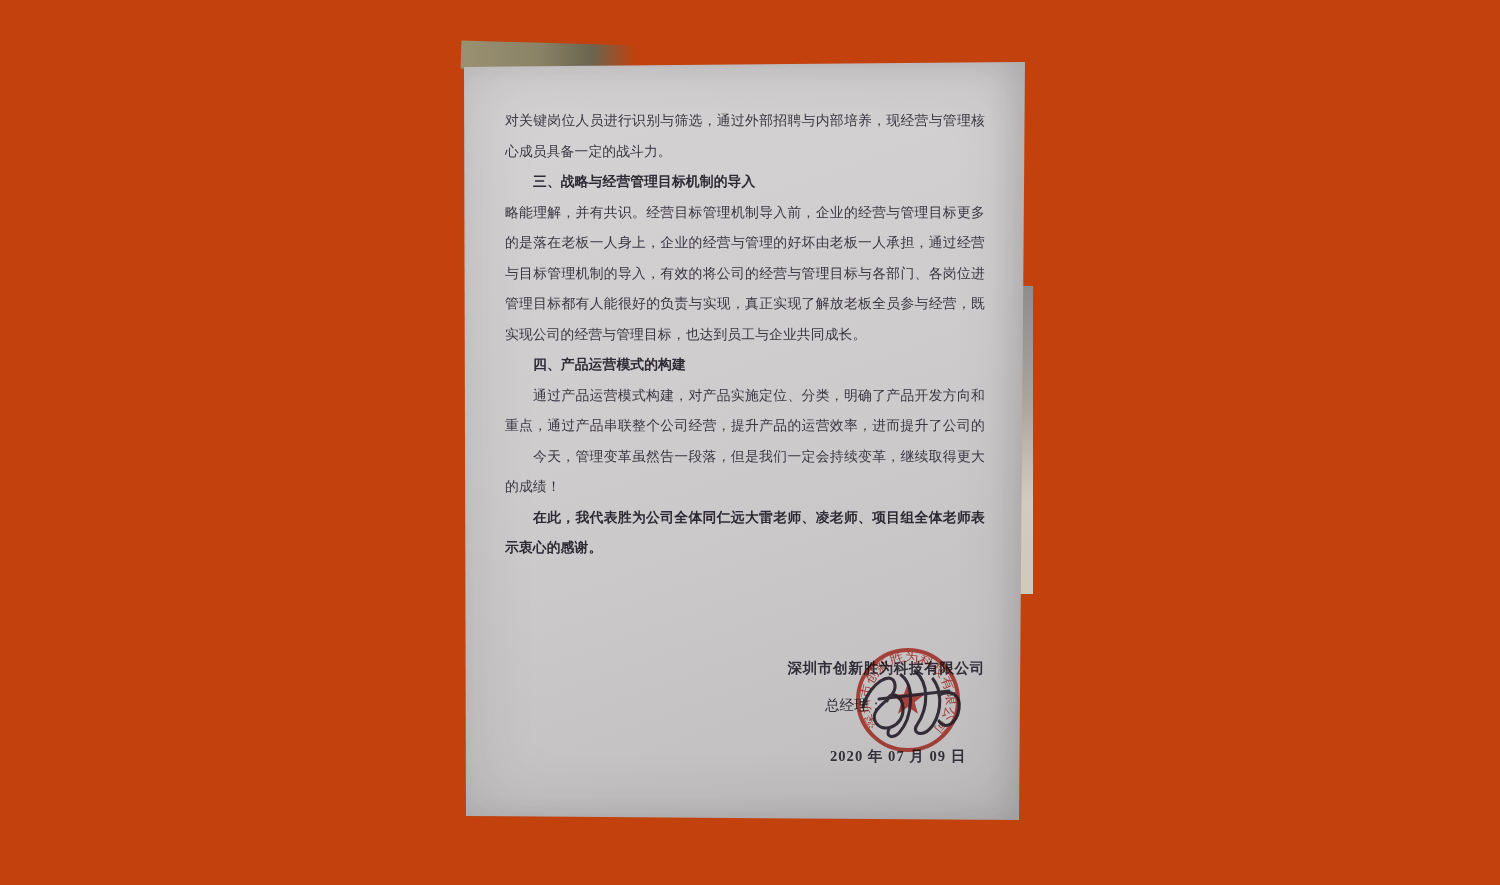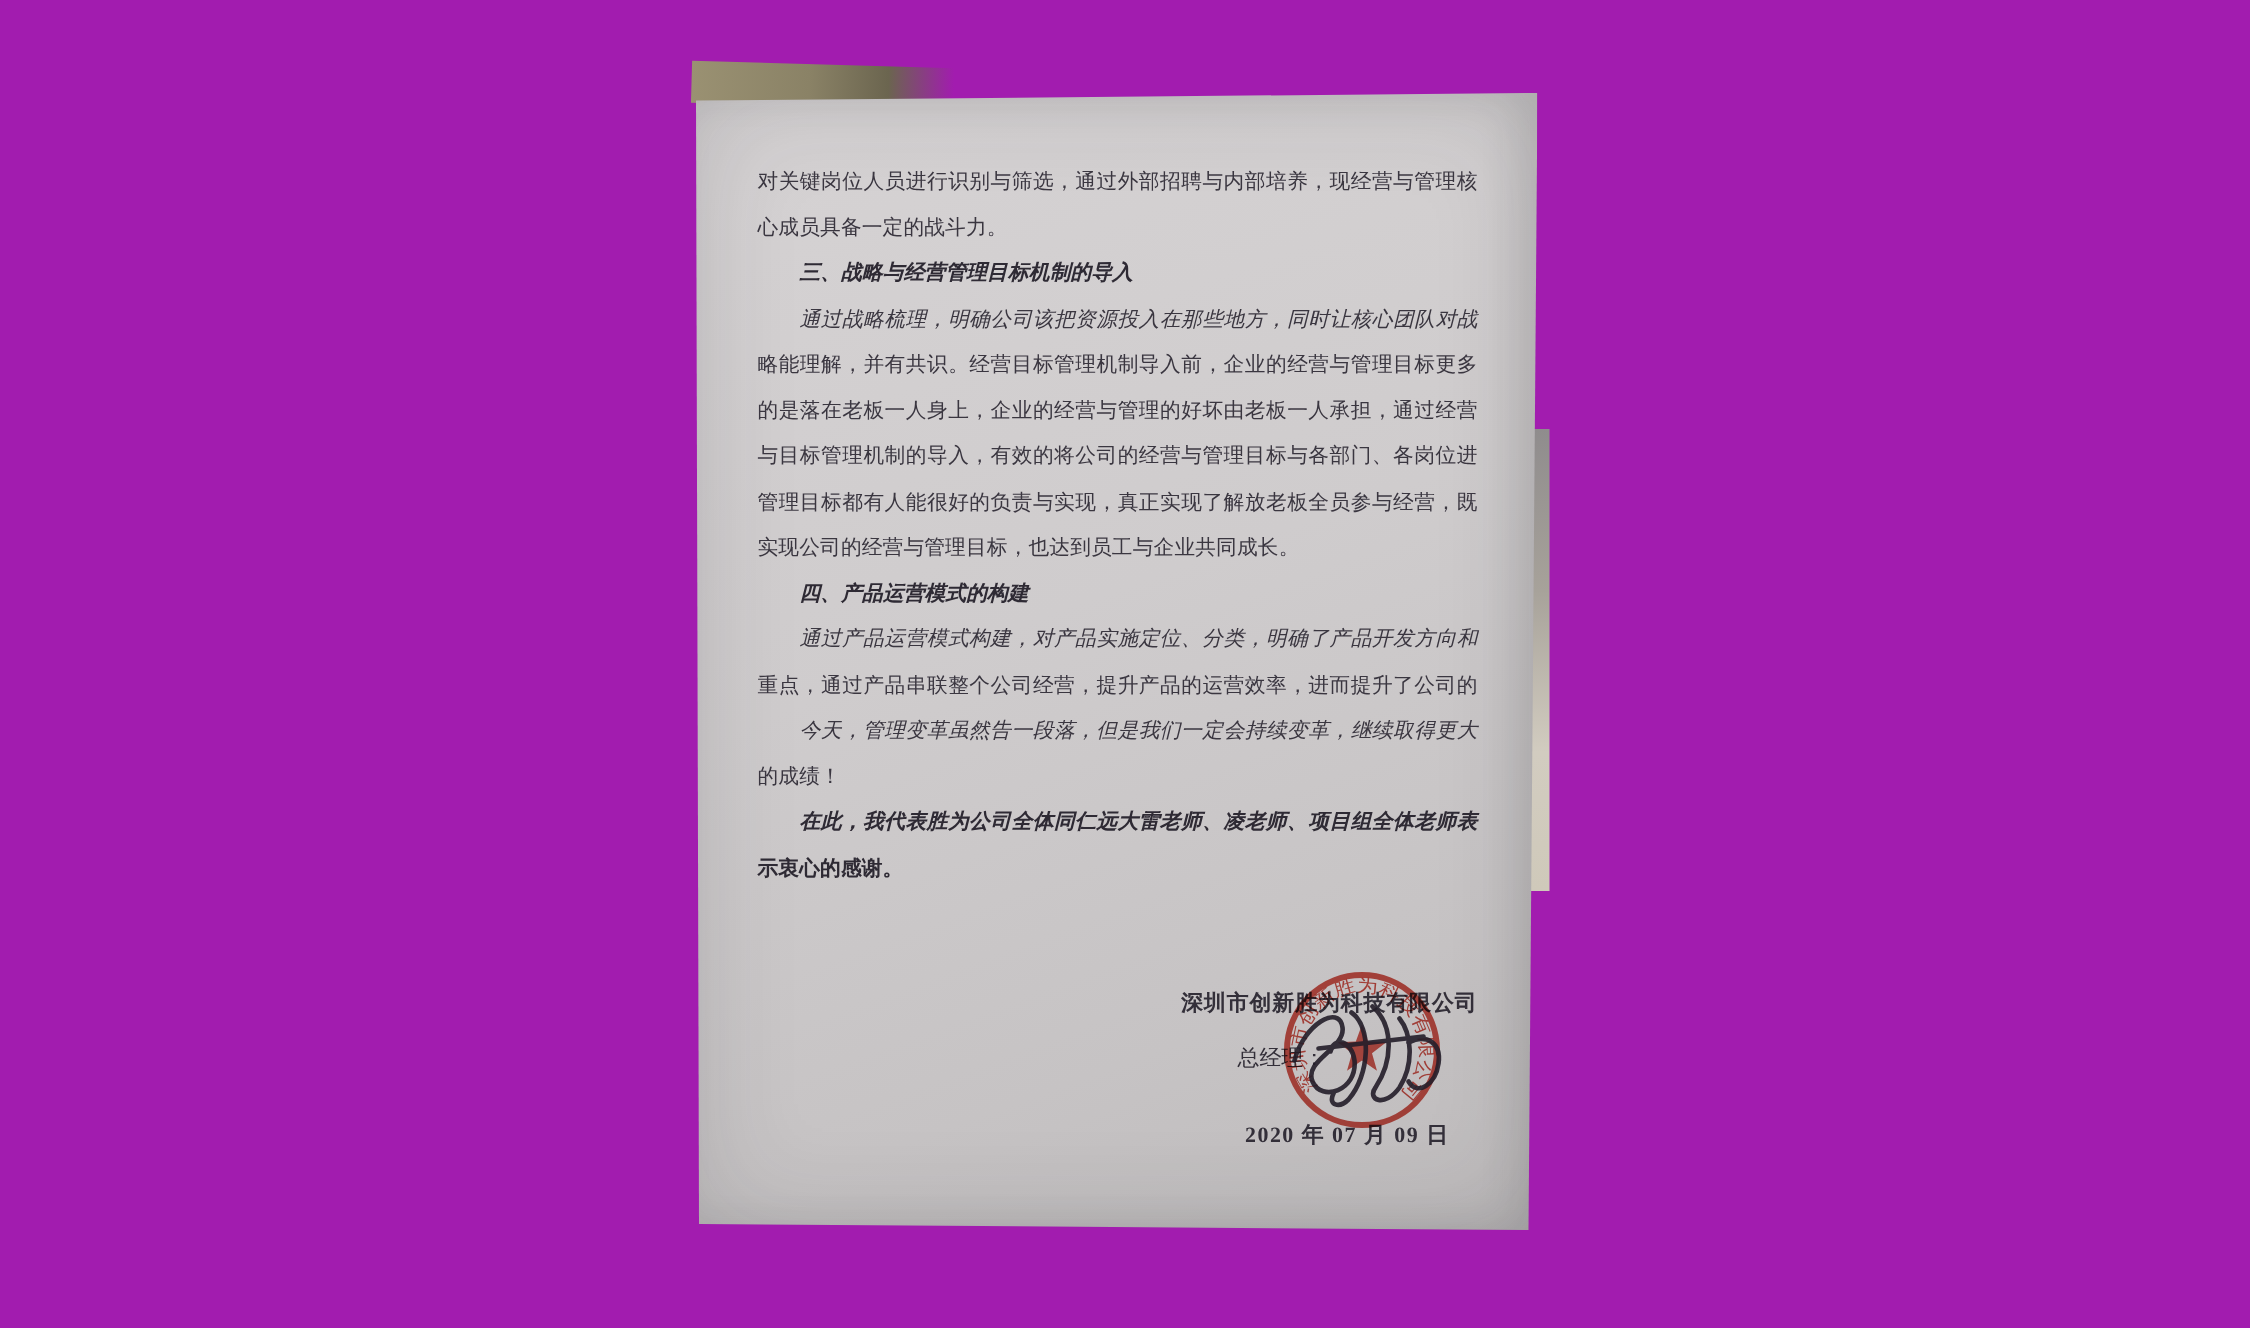--- a/index.html
+++ b/index.html
@@ -1,33 +1,33 @@
 <!DOCTYPE html>
 <html><head>
 <meta charset="utf-8">
 <style>
   html,body{margin:0;padding:0;background:#000;}
-  #stage{position:relative;width:1500px;height:885px;background:#a21caf;overflow:hidden;
+  #stage{position:relative;width:1500px;height:885px;background:#c2410c;overflow:hidden;
          font-family:"Liberation Serif","DejaVu Serif",serif;}
   
   .table-wedge{position:absolute;left:461px;top:43px;width:175px;height:28px;
     background:linear-gradient(90deg,#9a9172 0%,#8a8266 45%,#6b654f 75%,rgba(20,18,14,0) 100%);
     transform:rotate(1.6deg);}
   .floor-strip{position:absolute;left:1016px;top:286px;width:17px;height:308px;
     background:linear-gradient(180deg,#8f8c8d 0%,#a7a29a 35%,#d2ccc0 70%,#cfc9ba 100%);}
   
   .paper{position:absolute;left:464px;top:62px;width:561px;height:758px;
     background:linear-gradient(160deg,#d6d3d4 0%,#cfcccd 45%,#c6c3c4 78%,#bebbbc 100%);
     clip-path:polygon(0px 5px,561px 0px,555px 758px,2px 754px);
     box-shadow:inset 0 0 70px rgba(40,38,44,.16), inset -14px 0 26px rgba(40,38,44,.10);}
   .textcol{position:absolute;left:41px;top:44px;width:480px;color:#3a3640;
     font-size:13.8px;letter-spacing:.1px;}
   .ln{height:30.5px;line-height:30.5px;white-space:normal;}
   .fill{text-align:justify;text-align-last:justify;}
-  .ind{padding-left:28px;font-style:italic;}
+  .ind{padding-left:28px;}
   .ind.fill{width:452px;}
   .bold{font-weight:bold;color:#2e2a34;}
   
   .sig-company{position:absolute;right:40px;top:597px;font-weight:bold;color:#332f39;
     font-size:14.6px;letter-spacing:.6px;}
   .sig-title{position:absolute;left:361px;top:634px;font-weight:normal;color:#332f39;font-size:14.6px;}
   .sig-date{position:absolute;left:366px;top:664px;font-weight:bold;color:#332f39;
     font-size:14.6px;letter-spacing:1px;margin-top:21px;}
   
   .seal{position:absolute;left:379px;top:573px;width:130px;height:130px;opacity:.88;
@@ -42,21 +42,20 @@
 
   <div class="table-wedge"></div>
   <div class="floor-strip"></div>
 
   <div class="paper">
 
     <div class="textcol">
       <div class="ln fill">对关键岗位人员进行识别与筛选，通过外部招聘与内部培养，现经营与管理核</div>
       <div class="ln">心成员具备一定的战斗力。</div>
       <div class="ln bold ind">三、战略与经营管理目标机制的导入</div>
-      <div class="ln fill ind">通过战略梳理，明确公司该把资源投入在那些地方，同时让核心团队对战</div>
       <div class="ln fill">略能理解，并有共识。经营目标管理机制导入前，企业的经营与管理目标更多</div>
       <div class="ln fill">的是落在老板一人身上，企业的经营与管理的好坏由老板一人承担，通过经营</div>
       <div class="ln fill">与目标管理机制的导入，有效的将公司的经营与管理目标与各部门、各岗位进</div>
       <div class="ln fill">管理目标都有人能很好的负责与实现，真正实现了解放老板全员参与经营，既</div>
       <div class="ln">实现公司的经营与管理目标，也达到员工与企业共同成长。</div>
       <div class="ln bold ind">四、产品运营模式的构建</div>
       <div class="ln fill ind">通过产品运营模式构建，对产品实施定位、分类，明确了产品开发方向和</div>
       <div class="ln fill">重点，通过产品串联整个公司经营，提升产品的运营效率，进而提升了公司的</div>
       <div class="ln fill ind">今天，管理变革虽然告一段落，但是我们一定会持续变革，继续取得更大</div>
       <div class="ln">的成绩！</div>

